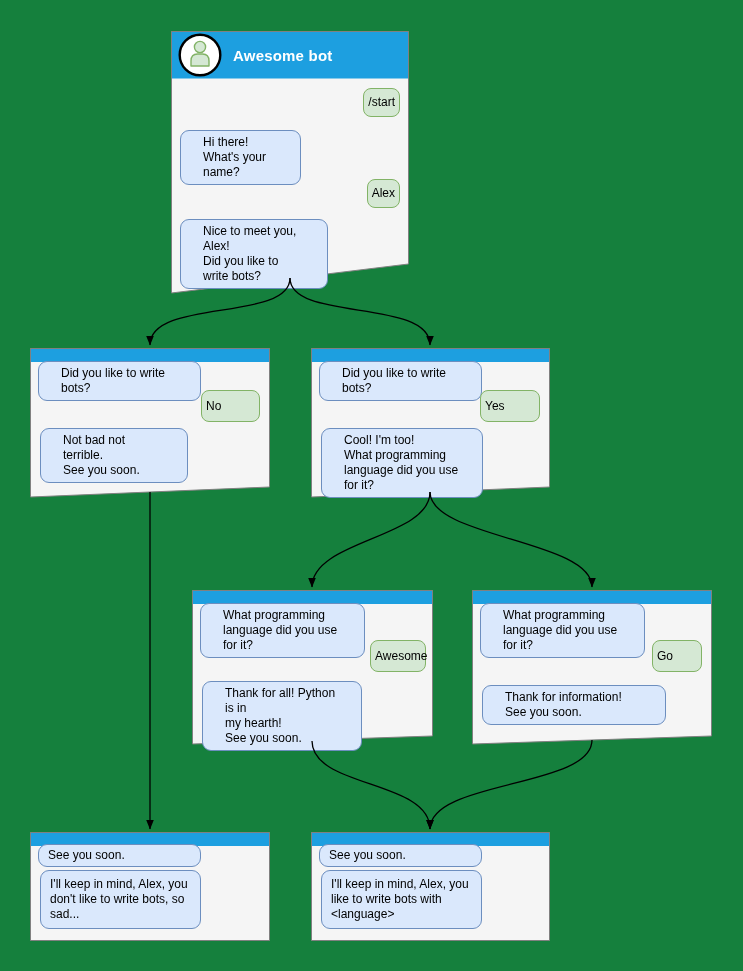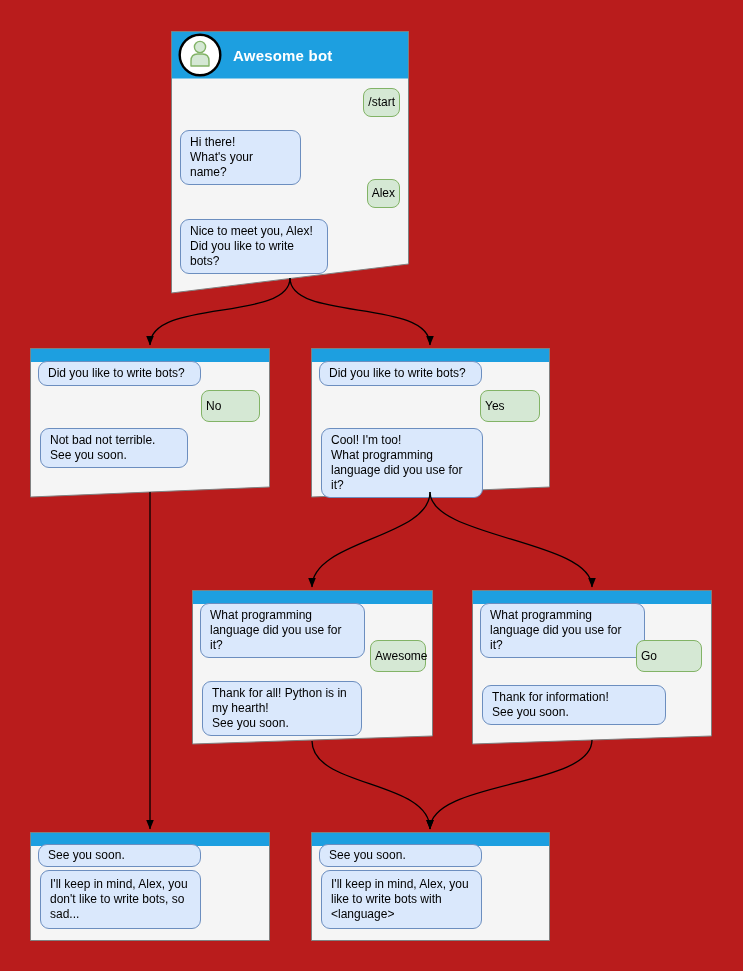--- a/index.html
+++ b/index.html
@@ -1,17 +1,17 @@
 <!DOCTYPE html>
 <html><head>
 <meta charset="utf-8">
 <style>
   html,body{margin:0;padding:0;background:#ffffff;}
   .canvas{
-    position:relative;width:743px;height:971px;background:#b91c1c;overflow:hidden;
+    position:relative;width:743px;height:971px;background:#15803d;overflow:hidden;
     font-family:"Liberation Sans",sans-serif;color:#000;
   }
   .connectors{position:absolute;left:0;top:0;z-index:3;pointer-events:none;}
   .window{position:absolute;z-index:1;}
   .frame{position:absolute;left:0;top:0;display:block;}
   .win-body{fill:#f5f5f5;}
   .win-stroke{fill:none;stroke:#808080;stroke-width:1;}
   .win-header{fill:#1d9fe0;}
   .hdr-content{
     position:absolute;left:0;top:1px;width:100%;height:46px;
@@ -20,21 +20,21 @@
   .avatar{width:44px;height:44px;flex:0 0 auto;display:block;}
   .chat-title{color:#ffffff;font-weight:bold;font-size:15px;letter-spacing:.2px;}
   .bubble{
     position:absolute;box-sizing:border-box;
     font-size:12px;line-height:15px;white-space:pre-line;
     display:flex;align-items:center;
     border-radius:9px;
   }
   .bot{
     background:#dae8fc;border:1px solid #6c8ebf;
-    padding:4px 9px;
+    padding:4px 22px;
   }
   .user{
     background:#d5e8d4;border:1px solid #82b366;
     padding:6px 4px;border-radius:8px;
   }
   .edge{fill:none;stroke:#000000;stroke-width:1.3;}
 </style>
 </head>
 <body>
 
@@ -117,21 +117,21 @@
   </div>
 
   <div class="window" style="left:472px;top:590px;width:240px;height:155px">
     <svg class="frame" width="240" height="155">
       <polygon class="win-body" points="0.5,0.5 239.5,0.5 239.5,146 0.5,154"></polygon>
       <rect class="win-header" x="1" y="1" width="238" height="13"></rect>
       <polygon class="win-stroke" points="0.5,0.5 239.5,0.5 239.5,146 0.5,154"></polygon>
     </svg>
     <div class="bubble bot" style="left:8px;top:13px;width:165px">What programming
 language did you use for it?</div>
-    <div class="bubble user" style="right:10px;top:50px;width:66px;height:32px">Go</div>
+    <div class="bubble user" style="right:10px;top:50px;width:50px;height:32px">Go</div>
     <div class="bubble bot" style="left:10px;top:95px;width:184px">Thank for information!
 See you soon.</div>
   </div>
 
   <div class="window" style="left:30px;top:832px;width:240px;height:109px">
     <svg class="frame" width="240" height="109">
       <polygon class="win-body" points="0.5,0.5 239.5,0.5 239.5,108.5 0.5,108.5"></polygon>
       <rect class="win-header" x="1" y="1" width="238" height="13"></rect>
       <polygon class="win-stroke" points="0.5,0.5 239.5,0.5 239.5,108.5 0.5,108.5"></polygon>
     </svg>

